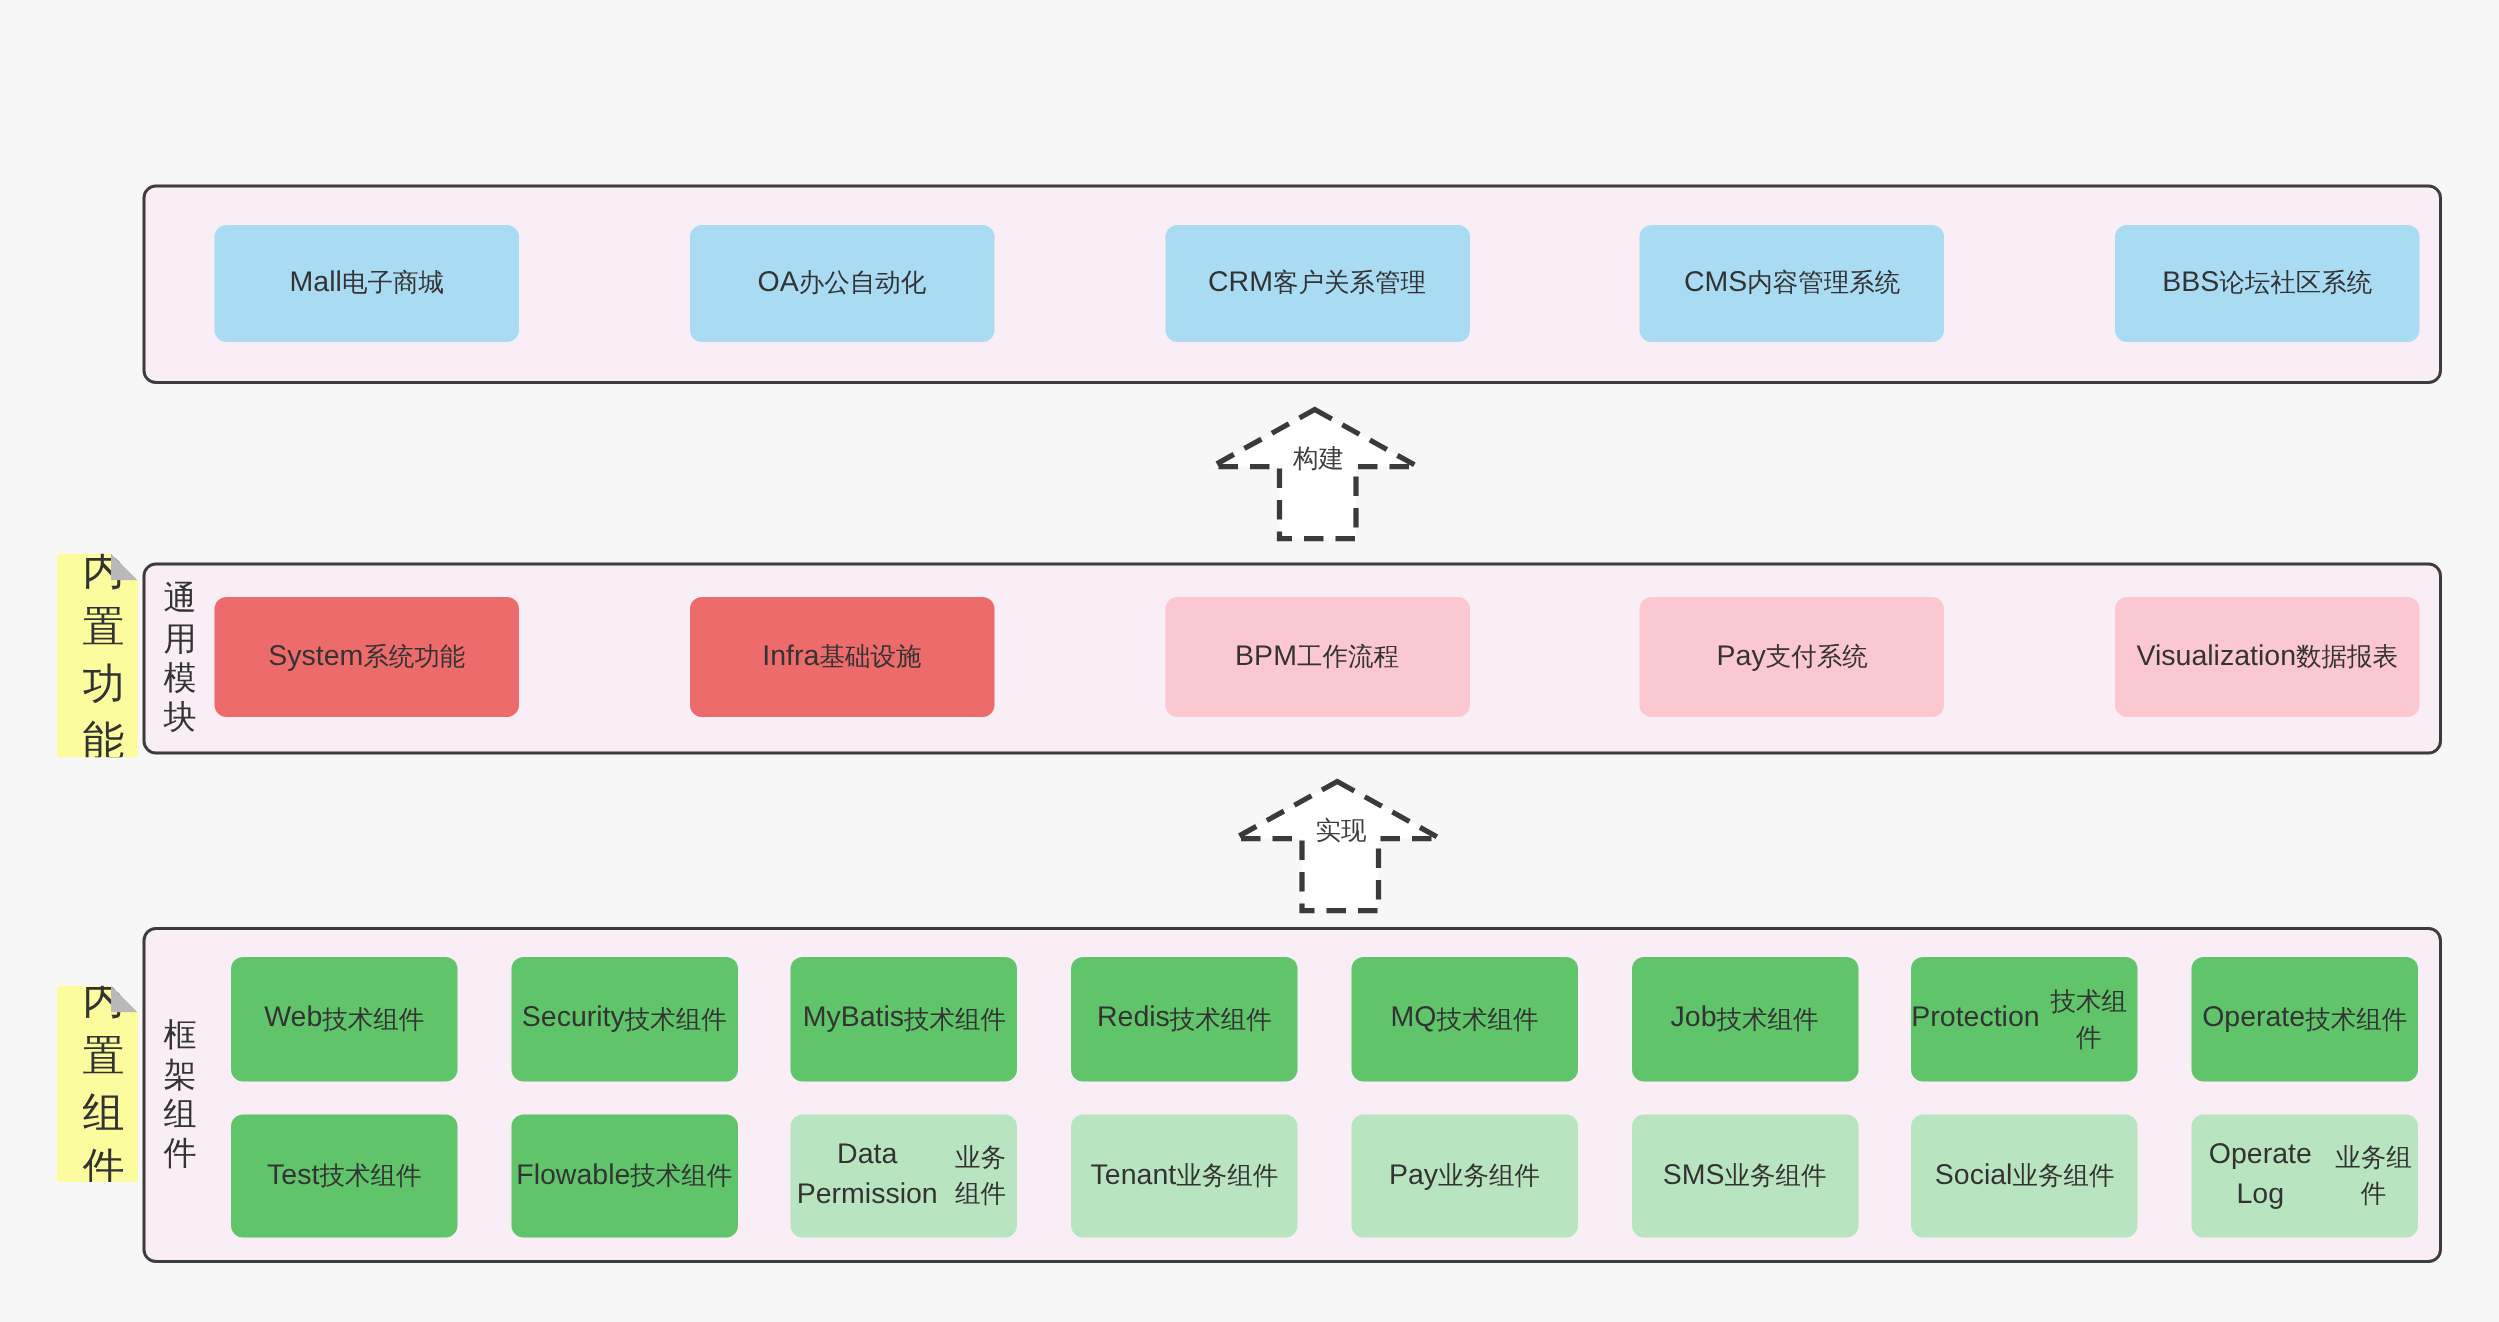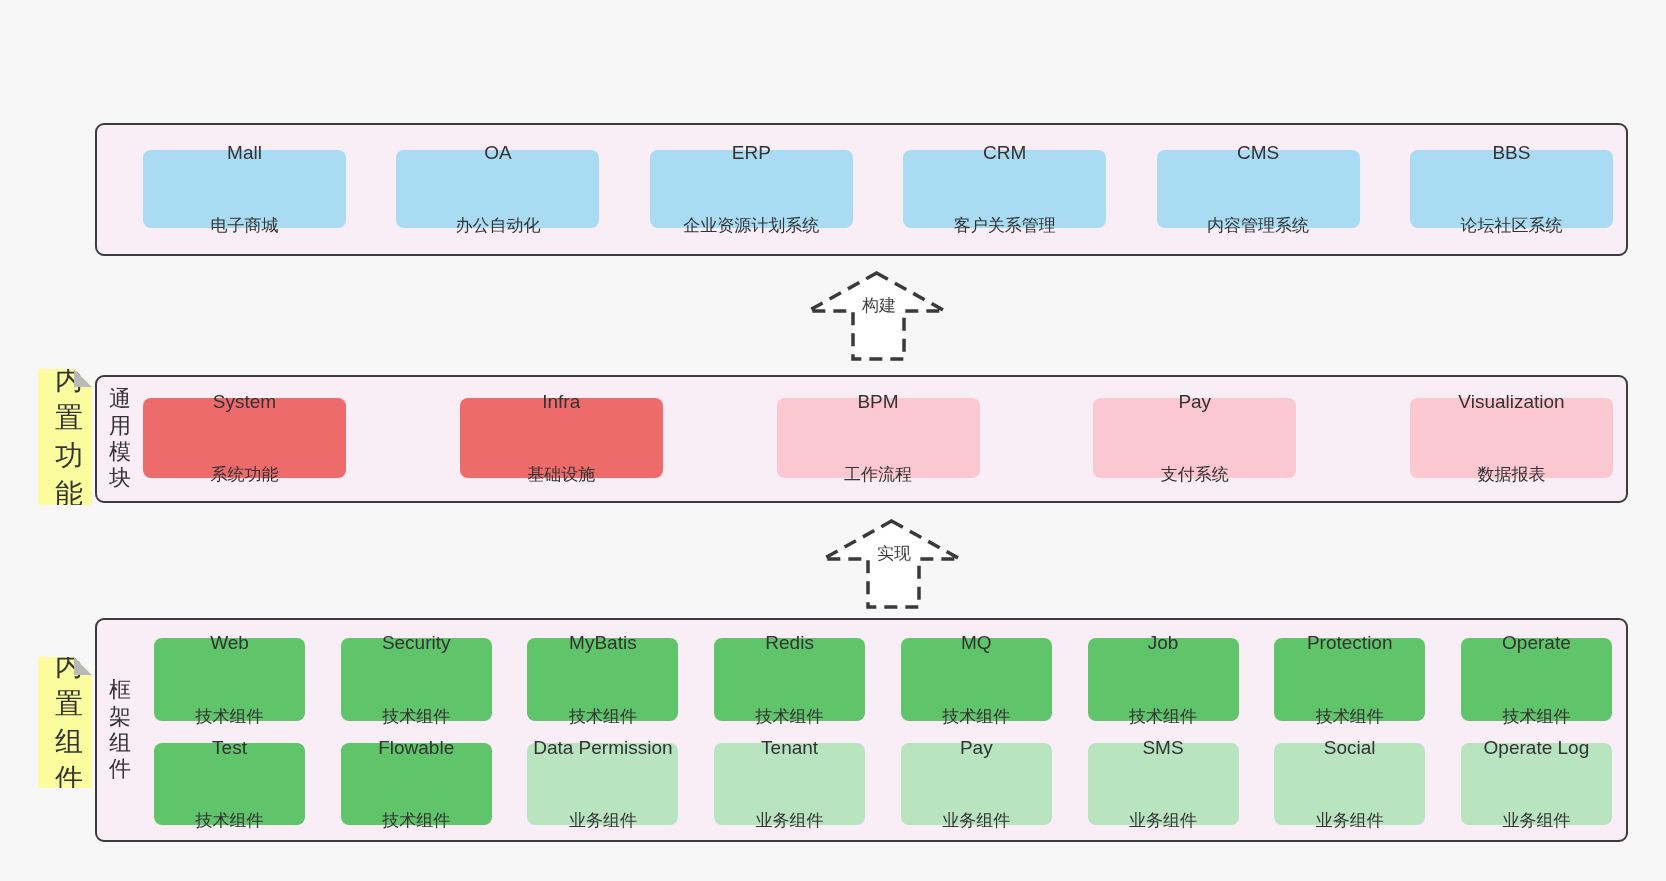--- a/index.html
+++ b/index.html
@@ -33,22 +33,22 @@
   .row{position:absolute;display:flex;justify-content:space-between;}
   .row-6{left:46px;width:1470px;}
   #frame-business .row-6{top:25px;height:78px;}
   #frame-modules  .row-6{top:21px;height:80px;}
   .row-8{left:57px;width:1458px;}
   #row-components-1{top:18px;height:83px;}
   #row-components-2{top:123px;height:82px;}
 
   .box{
     border-radius:8px;
-    display:flex;flex-direction:column;align-items:center;justify-content:center;
-    text-align:center;line-height:1.4;color:var(--text,#333);gap:48px;
+    display:flex;align-items:center;justify-content:center;
+    text-align:center;line-height:1.4;color:var(--text,#333);
   }
   .row-6 .box{flex:0 0 203px;}
   .row-8 .box{flex:0 0 151px;}
   .box .en{font-size:19px;}
   .box .zh{font-size:17px;}
   .box.blue{background:var(--blue,#a9dbf2);}
   .box.red{background:var(--red,#ee6b6c);}
   .box.pink{background:var(--pink,#fbc7d1);}
   .box.green-dark{background:var(--green-dark,#60c46a);}
   .box.green-light{background:var(--green-light,#b8e4bf);}
@@ -93,24 +93,20 @@
     <div class="row row-6">
       <div class="box blue">
         <div class="en">Mall</div>
         <div class="zh">电子商城</div>
       </div>
       <div class="box blue">
         <div class="en">OA</div>
         <div class="zh">办公自动化</div>
       </div>
       <div class="box blue">
-        <div class="en">ERP</div>
-        <div class="zh">企业资源计划系统</div>
-      </div>
-      <div class="box blue">
         <div class="en">CRM</div>
         <div class="zh">客户关系管理</div>
       </div>
       <div class="box blue">
         <div class="en">CMS</div>
         <div class="zh">内容管理系统</div>
       </div>
       <div class="box blue">
         <div class="en">BBS</div>
         <div class="zh">论坛社区系统</div>

